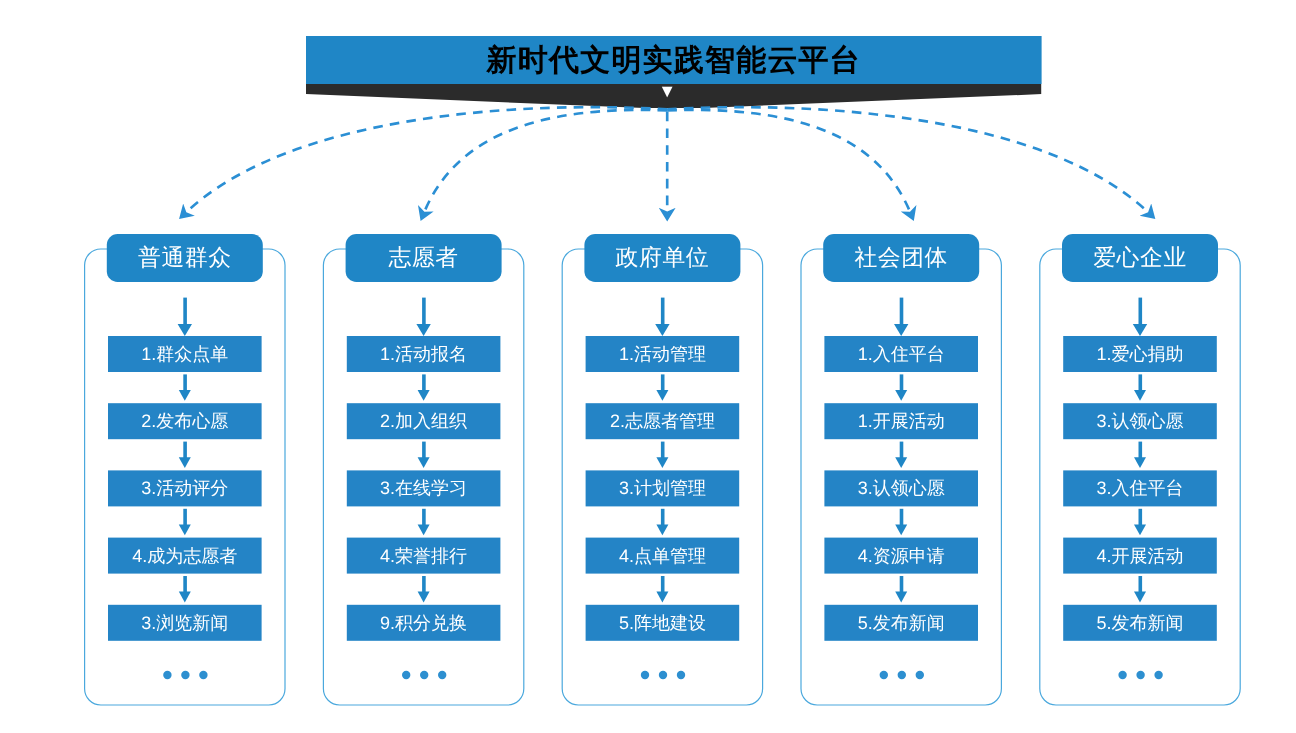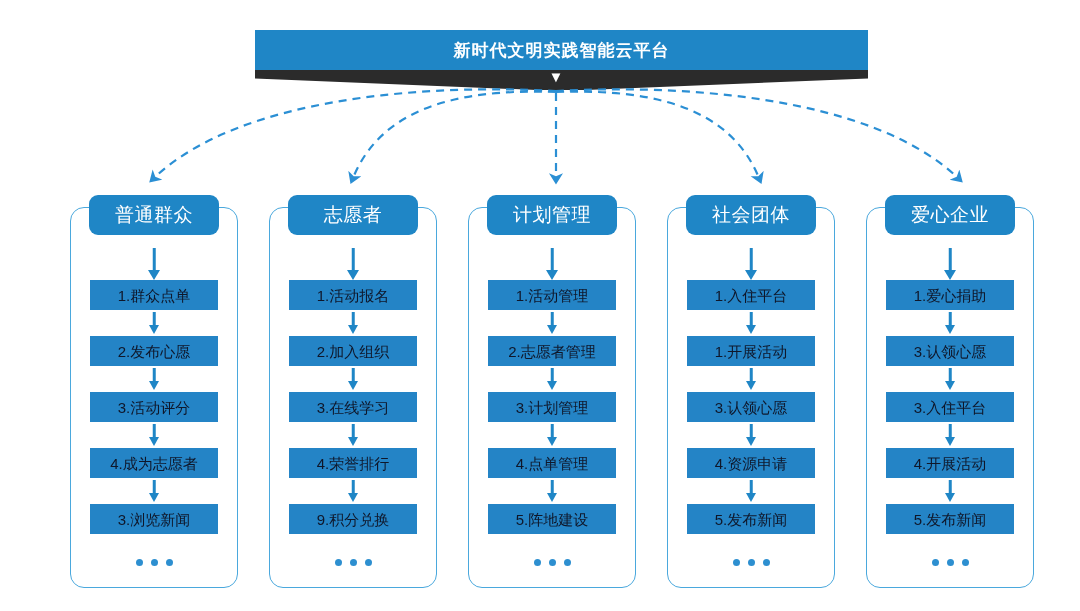--- a/index.html
+++ b/index.html
@@ -28,22 +28,22 @@
   }
   .title-bar {
     position: absolute;
     inset: 0;
     background: #1f86c6;
     display: flex;
     align-items: center;
     justify-content: center;
   }
   .title-text {
-    color: #ffffff;
-    font-size: 17px;
+    color: #000000;
+    font-size: 25px;
     font-weight: bold;
     letter-spacing: 1px;
     line-height: 1;
   }
   
   .title-shadow {
     position: absolute;
     left: 255px;
     top: 70px;
     width: 613px;
@@ -156,21 +156,21 @@
     border-top: 10px solid #1f86c6;
   }
 
   .item-box {
     width: 128px;
     height: 30px;
     background: #2484c6;
     display: flex;
     align-items: center;
     justify-content: center;
-    color: #0f172a;
+    color: #ffffff;
     font-size: 15px;
     line-height: 1;
     white-space: nowrap;
     box-sizing: border-box;
   }
 
   .mini-arrow {
     width: 10px;
     height: 26px;
     position: relative;
@@ -284,21 +284,21 @@
         <div class="item-box">9.积分兑换</div>
         <div class="ellipsis">
           <span class="ellipsis-dot"></span>
           <span class="ellipsis-dot"></span>
           <span class="ellipsis-dot"></span>
         </div>
       </div>
     </div>
 
     <div class="column col-2">
-      <div class="col-header">计划管理</div>
+      <div class="col-header">政府单位</div>
       <div class="col-body">
         <div class="stem-arrow"></div>
         <div class="item-box">1.活动管理</div>
         <div class="mini-arrow"></div>
         <div class="item-box">2.志愿者管理</div>
         <div class="mini-arrow"></div>
         <div class="item-box">3.计划管理</div>
         <div class="mini-arrow"></div>
         <div class="item-box">4.点单管理</div>
         <div class="mini-arrow"></div>

